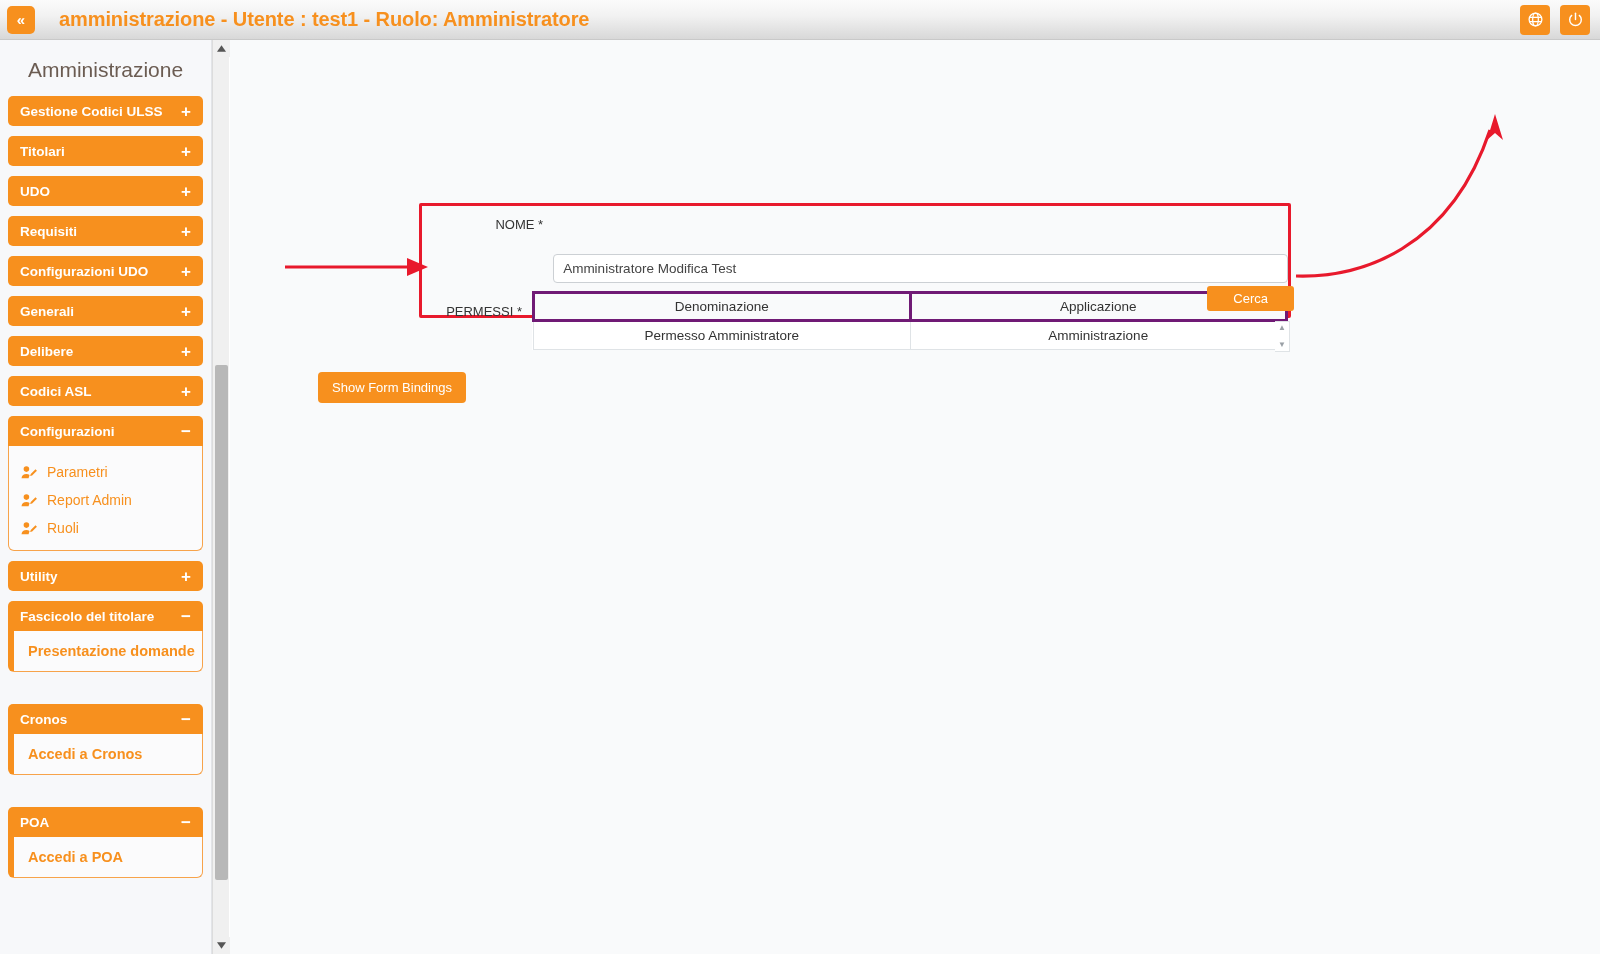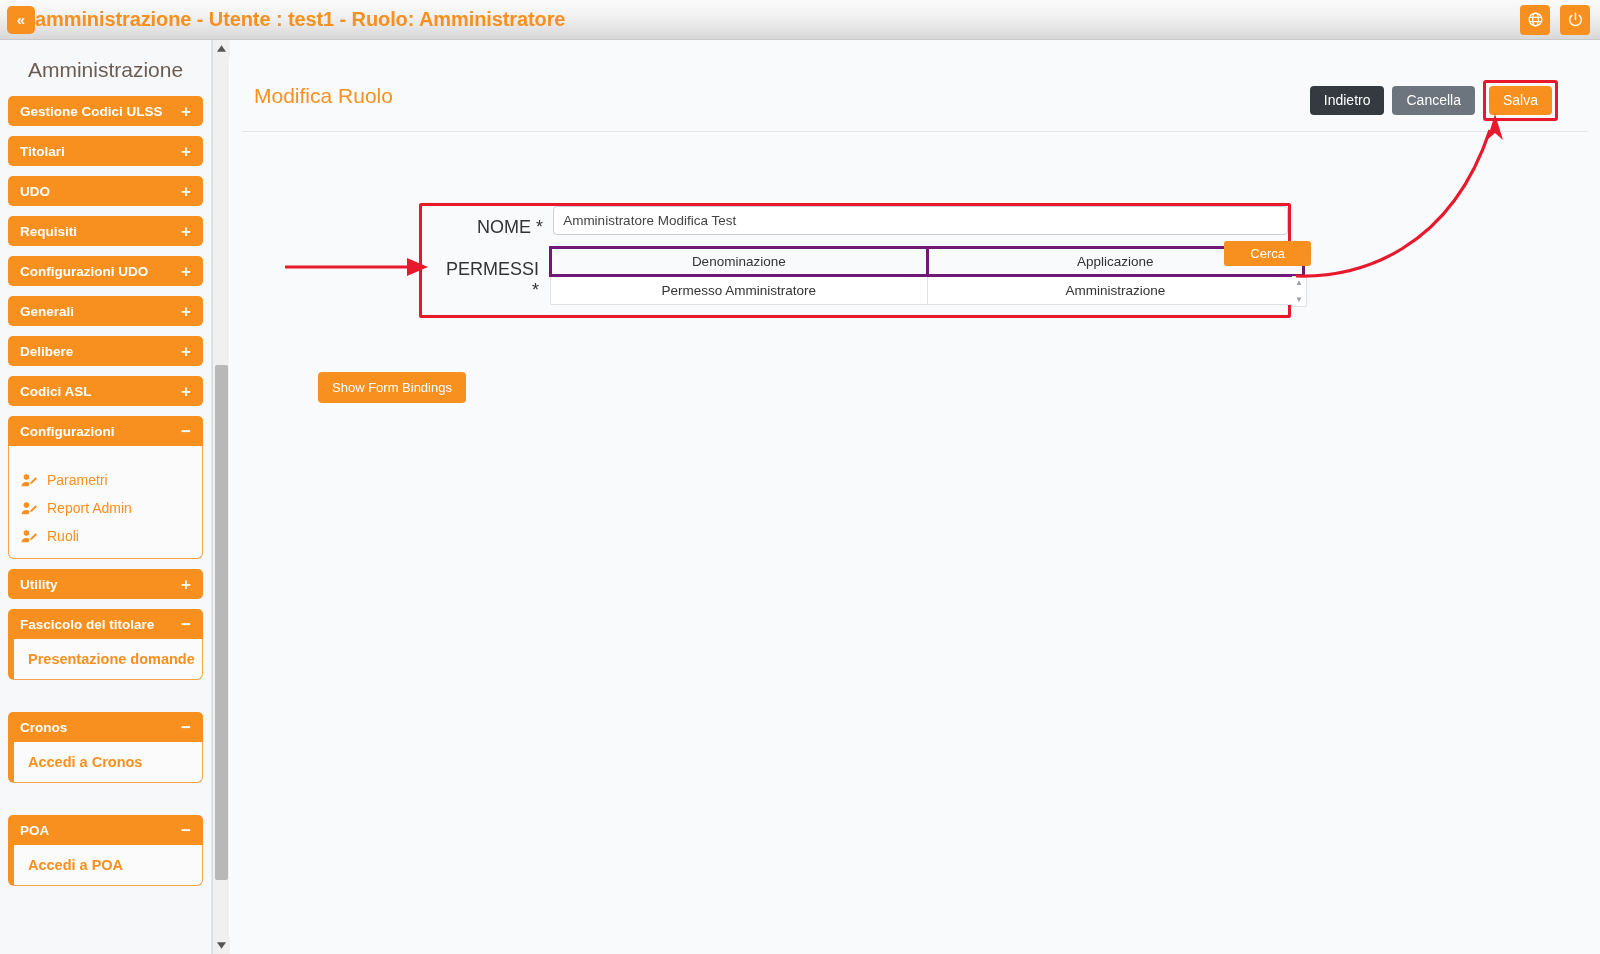--- a/index.html
+++ b/index.html
@@ -21,21 +21,21 @@
     z-index: 40;
   }
   .collapse-btn {
     width: 28px; height: 28px; margin-left: 7px;
     background: #f7901e; border-radius: 5px;
     color: #fff; font-size: 15px; font-weight: bold;
     display: flex; align-items: center; justify-content: center;
     cursor: pointer; line-height: 1;
   }
   .topbar-title {
-    margin-left: 0;
+    margin-left: 24px;
     color: #f7901e;
     font-size: 20px;
     font-weight: bold;
     letter-spacing: -0.1px;
     white-space: nowrap;
   }
   .topbar-right {
     margin-left: auto; margin-right: 10px;
     display: flex; gap: 10px; align-items: center;
   }
@@ -83,21 +83,21 @@
     border-radius: 5px 5px 0 0;
   }
   .acc-head .sign {
     margin-left: auto; font-size: 17px; font-weight: bold; line-height: 1;
   }
   .acc-body {
     border: 1px solid #f7a34a;
     border-top: none;
     border-radius: 0 0 6px 6px;
     background: #fbfbfc;
-    padding: 20px 0 8px 0;
+    padding: 12px 0 8px 0;
   }
   .acc-body.plainlink {
     padding: 0;
     border-left: 6px solid #f7901e;
   }
   .sub-item {
     display: flex; align-items: center;
     padding: 6px 10px 6px 12px;
     color: #f7901e; font-size: 14px;
     cursor: pointer;
@@ -176,30 +176,31 @@
     border: 3px solid #e8192c;
     border-radius: 2px;
   }
   .form-rows {
     position: absolute; left: 192px; top: 166px;
     width: 866px;
   }
   .frow { display: flex; align-items: flex-start; }
   .flabel {
     width: 110px; text-align: right;
-    font-size: 18px; color: #333;
+    font-size: 13px; color: #333;
     padding-top: 11px; padding-right: 10px; margin-left: 24px;
   }
   .text-input {
     width: 756px; height: 29px;
     border: 1px solid #ccd0d4; border-radius: 4px;
     background: #fff; font-size: 13.5px;
     color: #444; padding: 4px 9px;
     font-family: "Liberation Sans", sans-serif;
     outline: none;
+    margin-top: 48px;
   }
   .perm-wrap {
     position: relative;
     width: 756px;
     margin-top: 8px;
   }
   .perm-table {
     width: 756px;
     border-collapse: collapse;
     background: #fff;
@@ -426,30 +427,20 @@
   <div class="sb-thumb"></div>
   <div class="sb-arrow down">
     <svg width="9" height="7" viewBox="0 0 10 7">
         <polygon points="0,0 10,0 5,7" fill="#555"></polygon>
       </svg>
   </div>
 </div>
 
 <div class="main">
 
-  <div class="page-head">
-    <div class="page-title">Modifica Ruolo</div>
-    <div class="head-actions">
-      <button class="btn btn-dark">Indietro</button>
-      <button class="btn btn-gray">Cancella</button>
-      <span class="salva-wrap">
-        <button class="btn btn-orange">Salva</button>
-      </span>
-    </div>
-  </div>
 
   <div class="form-outline"></div>
 
   <div class="form-rows">
     <div class="frow">
       <div class="flabel">NOME *</div>
       <input class="text-input" value="Amministratore Modifica Test" style="">
     </div>
 
     <div class="frow">

